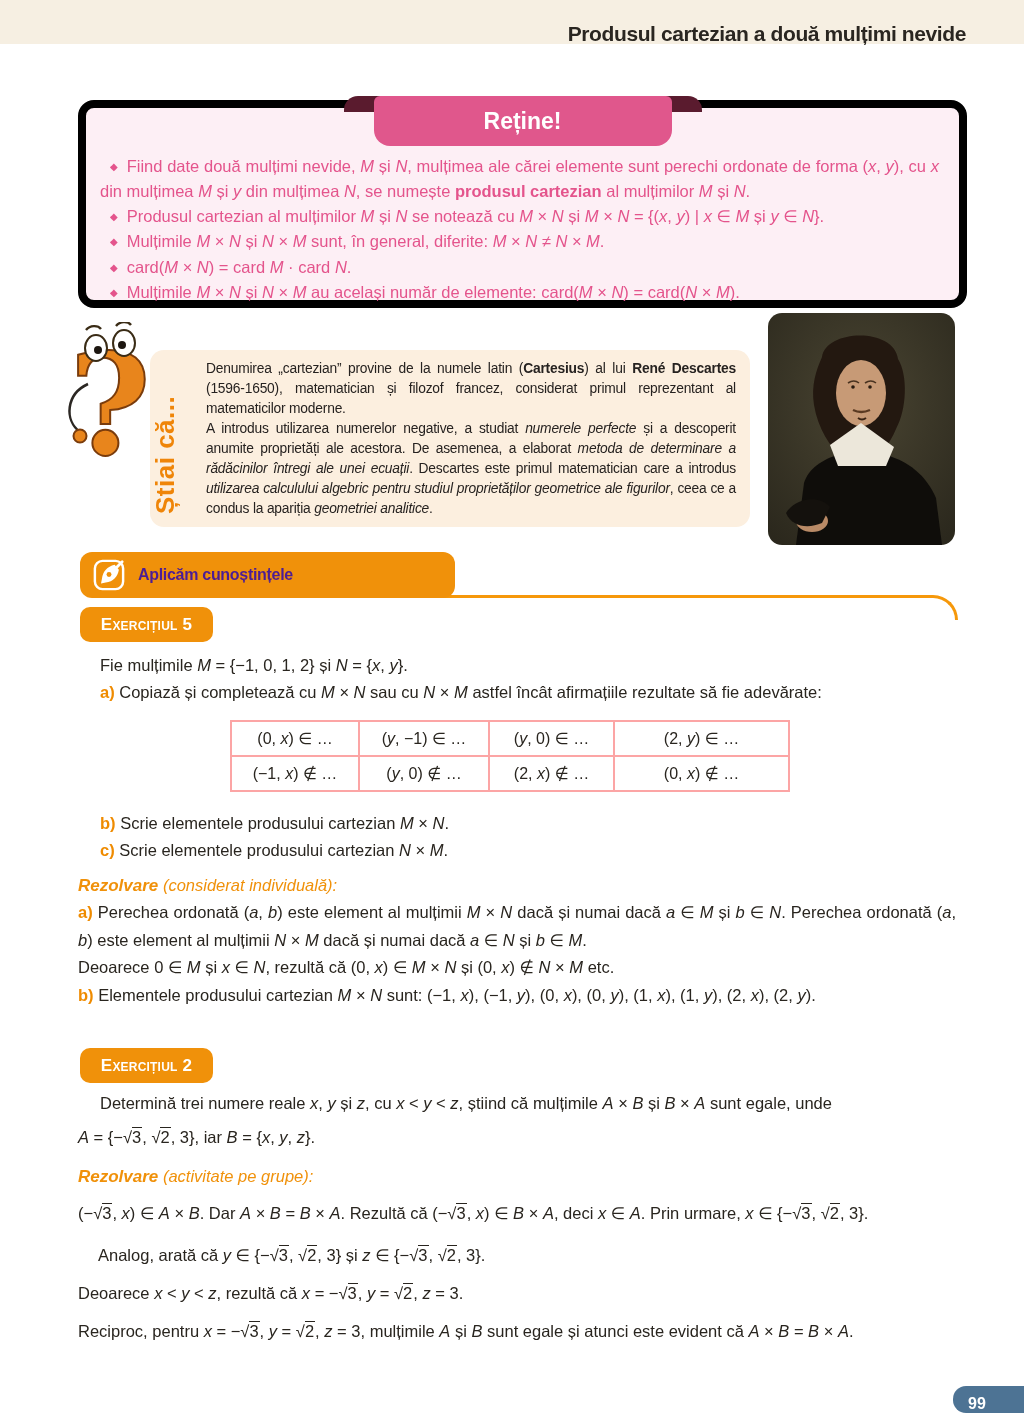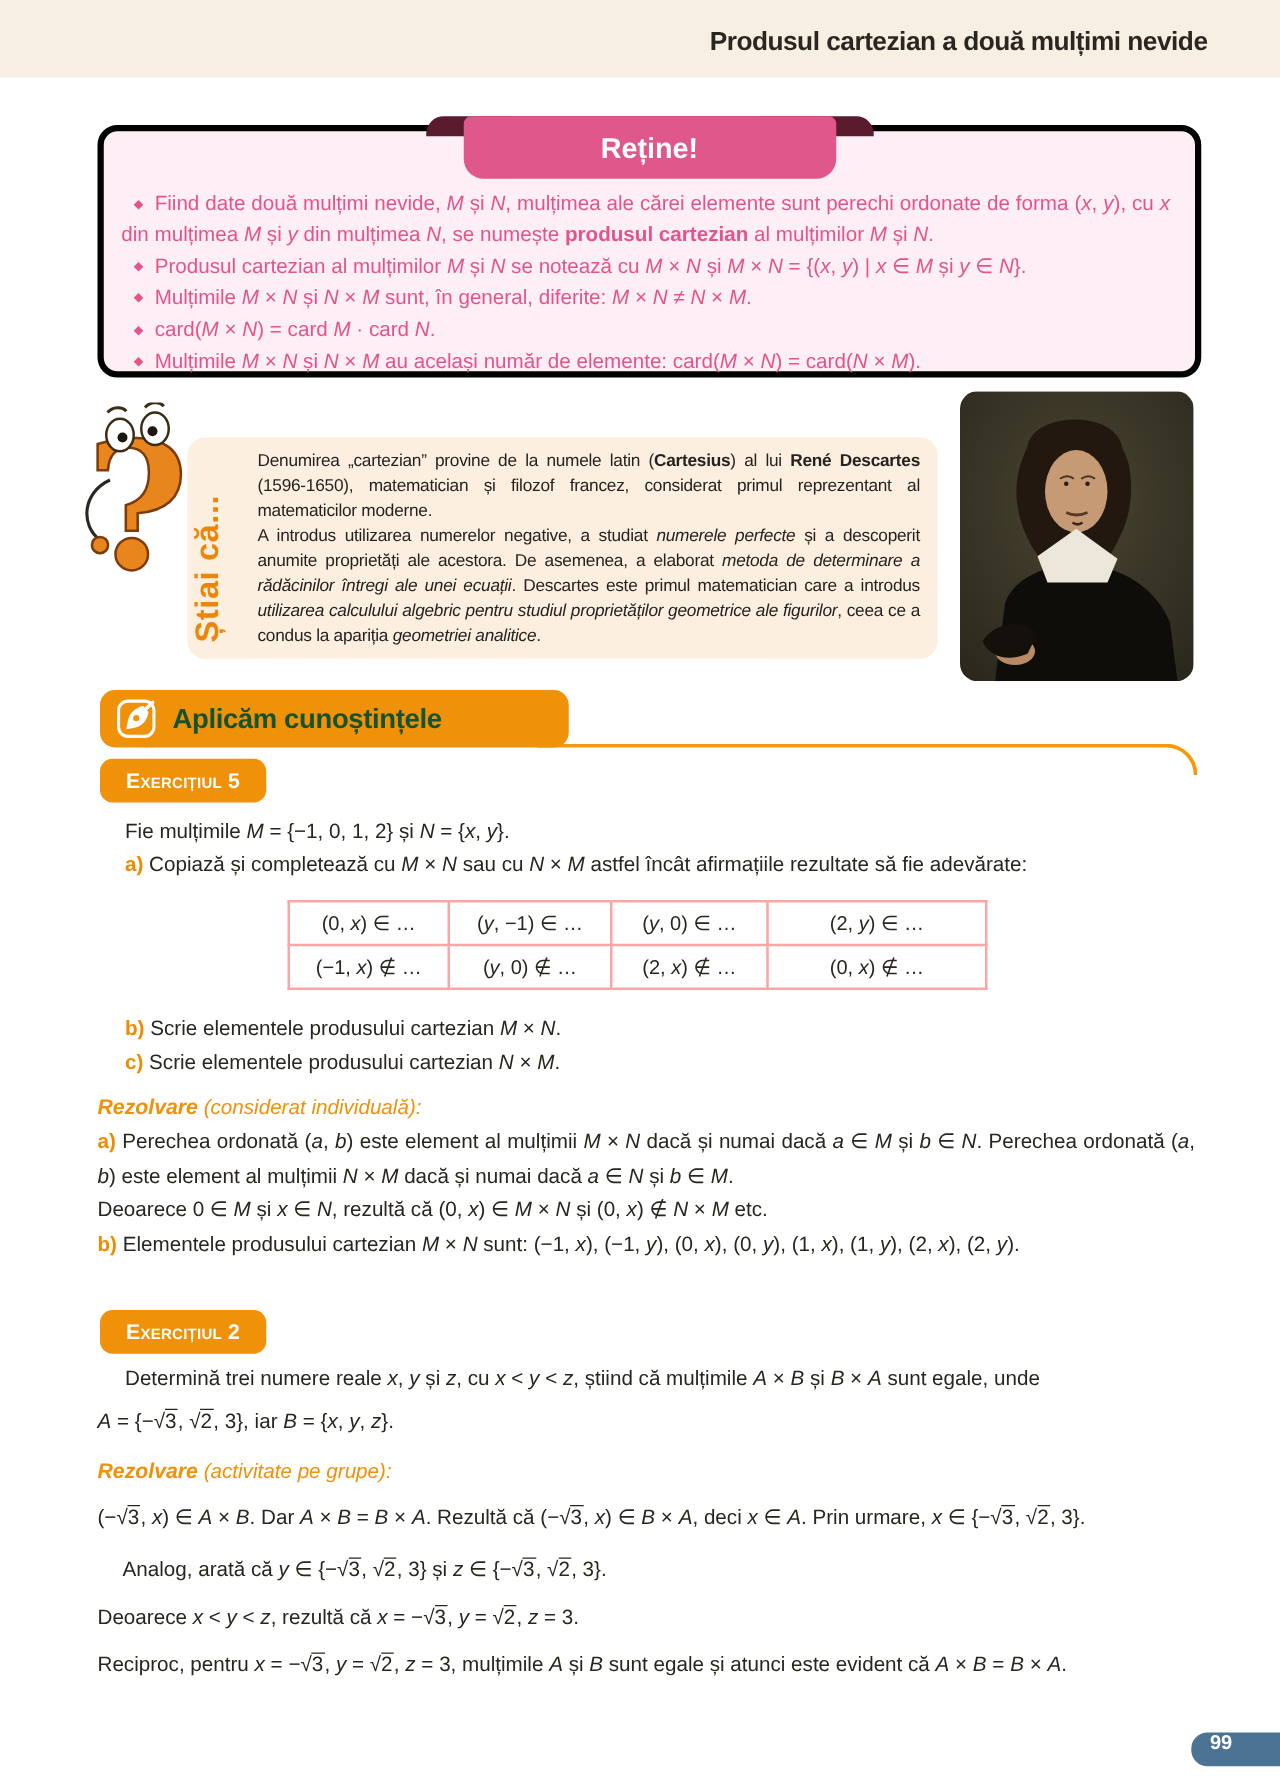--- a/index.html
+++ b/index.html
@@ -4,30 +4,30 @@
 <style>
   html,body { margin:0; padding:0; background:#ffffff; }
   .page {
     position:relative; width:1024px; height:1424px; overflow:hidden;
     background:#ffffff; color:#2b2723;
     font-family:"Liberation Sans", sans-serif;
   }
   p { margin:0; }
 
   
-  .top-strip { position:absolute; left:0; top:0; width:1024px; height:62px; background:#f6efe2; }
+  .top-strip { position:absolute; left:0; top:0; width:1024px; height:44px; background:#f6efe2; }
   .page-title {
     position:absolute; right:58px; top:22px; font-size:21px; font-weight:bold;
     letter-spacing:-0.4px; color:#2a2621;
   }
 
   
   .retine-box {
     position:absolute; left:78px; top:100px; width:873px; height:192px;
-    background:#fdeff5; border:5px solid #000000; border-radius:16px;
+    background:#fdeff5; border:8px solid #000000; border-radius:16px;
   }
   .ribbon-back {
     position:absolute; left:50%; top:-12px; transform:translateX(-50%);
     width:358px; height:16px; background:#5a1b2e; border-radius:14px 14px 0 0;
   }
   .ribbon-front {
     position:absolute; left:50%; top:-12px; transform:translateX(-50%);
     width:298px; height:50px; background:#e0578c; border-radius:6px 6px 16px 16px;
     display:flex; align-items:center; justify-content:center;
   }
@@ -61,21 +61,21 @@
   .aplicam-tail {
     position:absolute; left:430px; top:595px; width:525px; height:22px;
     border-top:3px solid #f6980a; border-right:3px solid #f6980a;
     border-top-right-radius:26px;
   }
   .aplicam-banner {
     position:absolute; left:80px; top:552px; width:375px; height:46px;
     background:#f0910a; border-radius:12px; z-index:2;
     display:flex; align-items:center; gap:13px; padding-left:13px; box-sizing:border-box;
   }
-  .aplicam-banner .aplicam-title { color:#14532d; font-size:22px; font-weight:bold; letter-spacing:-0.3px; }
+  .aplicam-banner .aplicam-title { color:#4c1d95; font-size:16px; font-weight:bold; letter-spacing:-0.3px; }
 
   
   .ex-badge {
     position:absolute; left:80px; width:133px; height:35px; background:#f0910a;
     border-radius:10px; color:#ffffff; font-weight:bold; font-size:17px;
     font-variant:small-caps; letter-spacing:0.2px;
     display:flex; align-items:center; justify-content:center;
   }
   .ex1-badge { top:607px; }
   .ex2-badge { top:1048px; }
@@ -109,21 +109,21 @@
   .ex2-content .l3 { line-height:30px; margin-top:6px; }
   .ex2-content .l4 { line-height:30px; margin-top:8px; }
 
   .ov { display:inline-block; border-top:1.5px solid currentColor; line-height:1.05; padding:1px 1px 0 0; }
 
   
   .page-badge {
     position:absolute; left:953px; top:1386px; width:71px; height:27px;
     background:#4d7394; border-radius:13px 0 0 13px;
     color:#ffffff; font-weight:bold; font-size:16px;
-    display:flex; align-items:flex-start; padding-left:15px; box-sizing:border-box;
+    display:flex; align-items:flex-end; padding-left:15px; box-sizing:border-box;
   }
 </style>
 </head>
 <body>
 
 <div class="page">
 
   <div class="top-strip">
     <div class="page-title">Produsul cartezian a două mulțimi nevide</div>
   </div>

